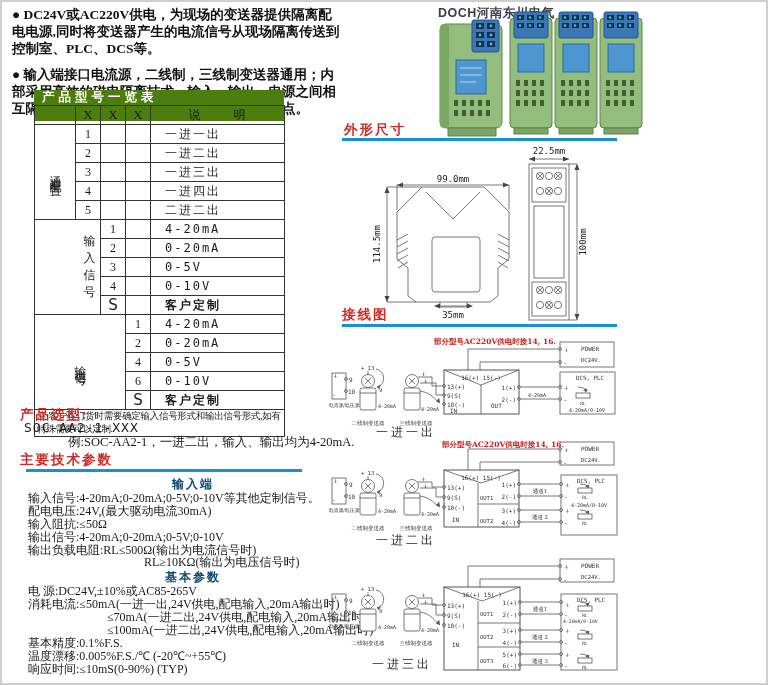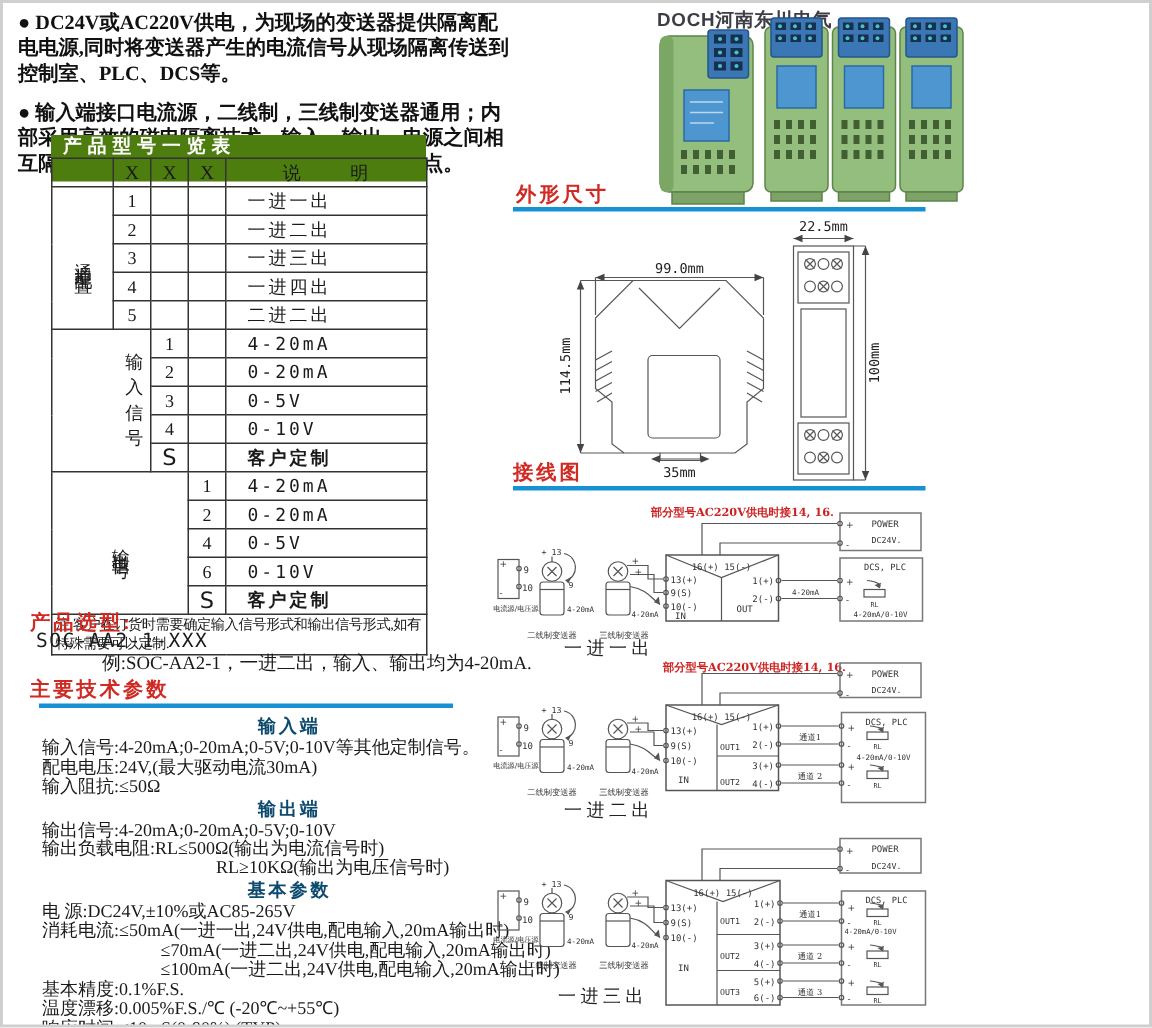--- a/index.html
+++ b/index.html
@@ -317,21 +317,20 @@
   <div class="sel-model">SOC-AA2-1-XXX</div>
   <div class="sel-ex">例:SOC-AA2-1，一进二出，输入、输出均为4-20mA.</div>
 
   <div class="rtitle" style="left:18px;top:449px;">主要技术参数</div>
   <div class="rule" style="left:24px;top:467px;width:276px;"></div>
   <div class="tech">
     <div class="t-head">输入端</div>
     <div>输入信号:4-20mA;0-20mA;0-5V;0-10V等其他定制信号。</div>
     <div>配电电压:24V,(最大驱动电流30mA)</div>
     <div>输入阻抗:≤50Ω</div>
-    <div class="t-head">输出端</div>
     <div>输出信号:4-20mA;0-20mA;0-5V;0-10V</div>
     <div>输出负载电阻:RL≤500Ω(输出为电流信号时)</div>
     <div class="ind2">RL≥10KΩ(输出为电压信号时)</div>
     <div class="t-head">基本参数</div>
     <div>电    源:DC24V,±10%或AC85-265V</div>
     <div>消耗电流:≤50mA(一进一出,24V供电,配电输入,20mA输出时)</div>
     <div class="ind1">≤70mA(一进二出,24V供电,配电输入,20mA输出时)</div>
     <div class="ind1">≤100mA(一进二出,24V供电,配电输入,20mA输出时)</div>
     <div>基本精度:0.1%F.S.</div>
     <div>温度漂移:0.005%F.S./℃  (-20℃~+55℃)</div>

